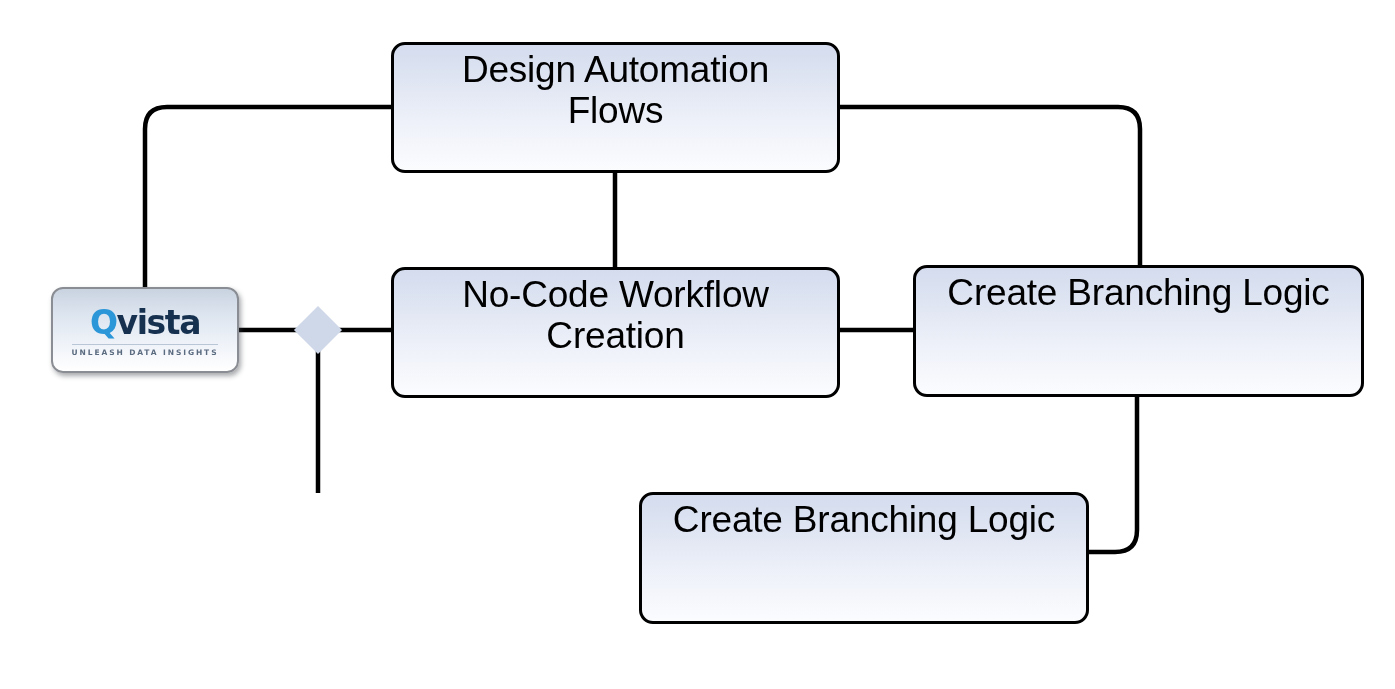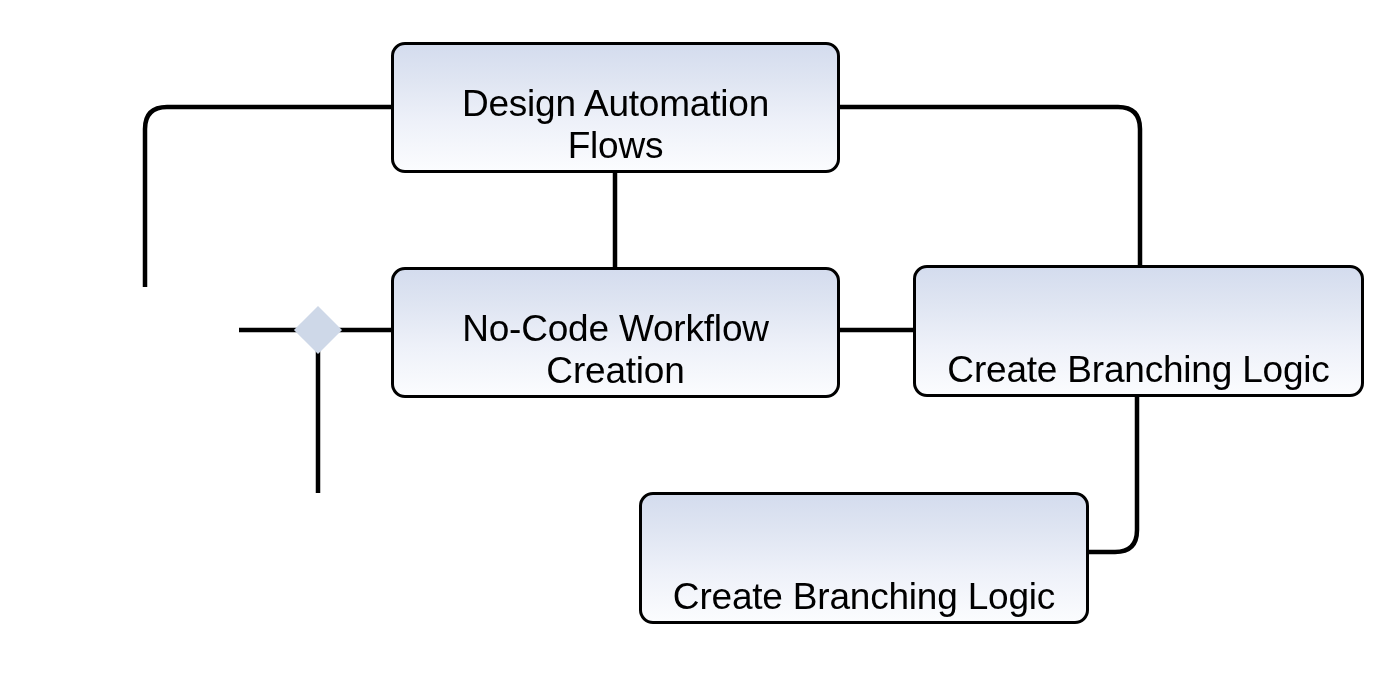--- a/index.html
+++ b/index.html
@@ -35,21 +35,21 @@
 
   
   .node {
     position: absolute;
     z-index: 2;
     box-sizing: border-box;
     border: 3.5px solid #000000;
     border-radius: 14px;
     background: linear-gradient(to bottom, #d4dcee 0%, #dfe5f2 28%, #eef1f9 62%, #fbfcfe 100%);
     display: flex;
-    align-items: flex-end;
+    align-items: flex-start;
     justify-content: center;
     text-align: center;
     color: #000000;
     font-size: 37px;
     line-height: 1.12;
     letter-spacing: -0.2px;
     padding: 4px 16px;
   }
   .node .label {
     display: block;
@@ -154,14 +154,20 @@
     <span class="label">Create Branching Logic</span>
   </div>
 
 
   <div class="node" id="node-create-branching-bottom">
     <span class="label">Create Branching Logic</span>
   </div>
 
   <div id="junction-diamond"></div>
 
+  <div id="logo-card">
+    <div id="logo-wordmark">
+      <span class="mark-q">Q</span><span class="mark-rest">vista</span>
+    </div>
+    <div id="logo-tagline">UNLEASH DATA INSIGHTS</div>
+  </div>
 
 </div>
 
 </body></html>

